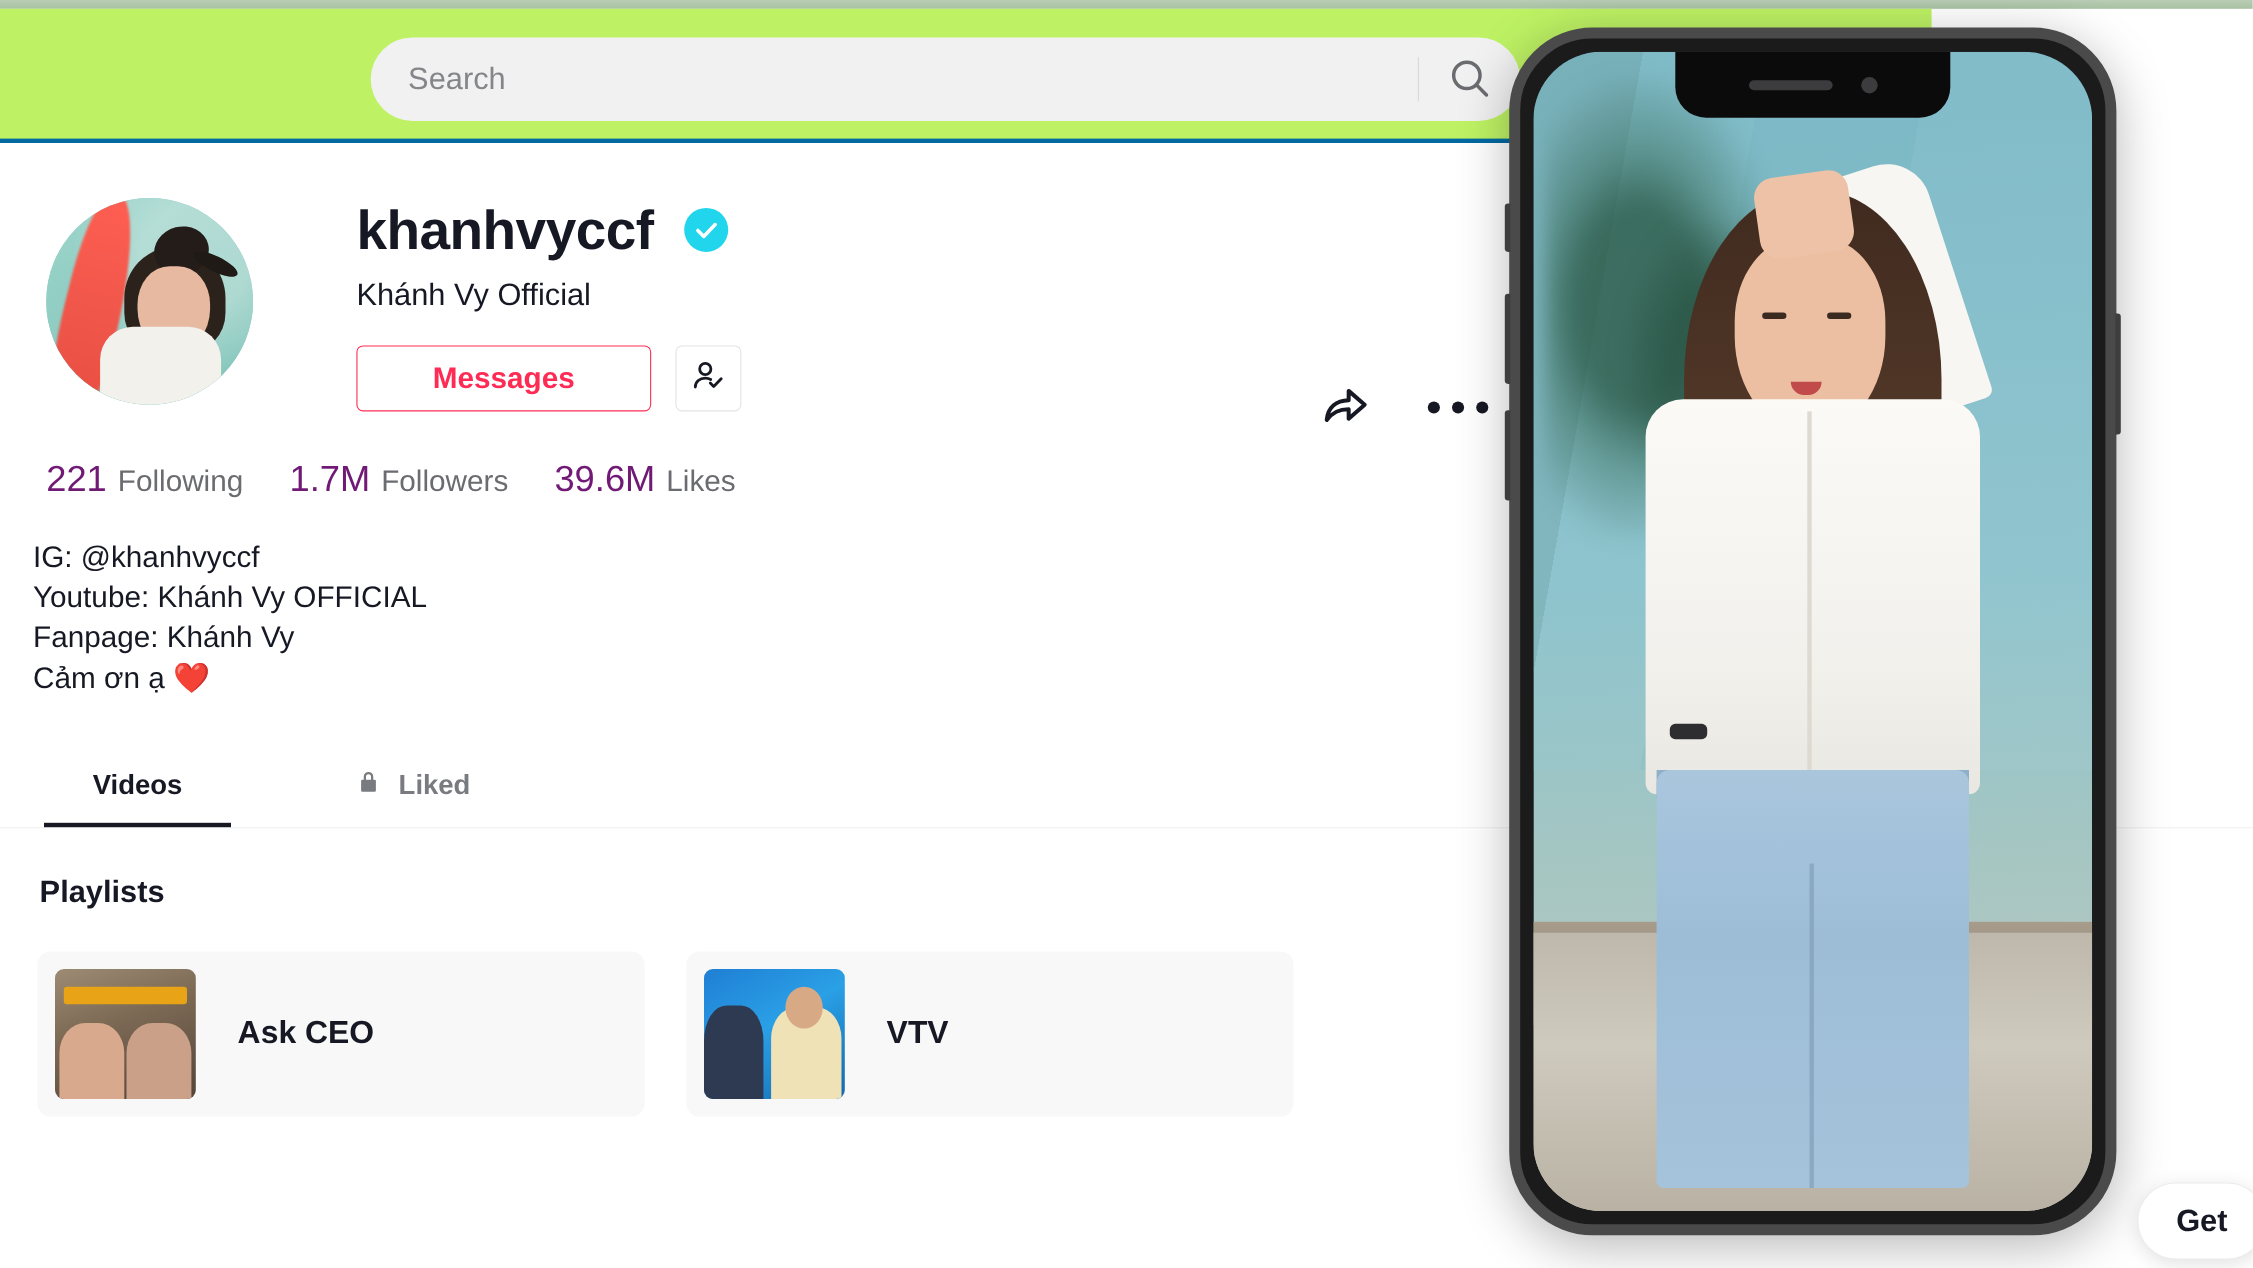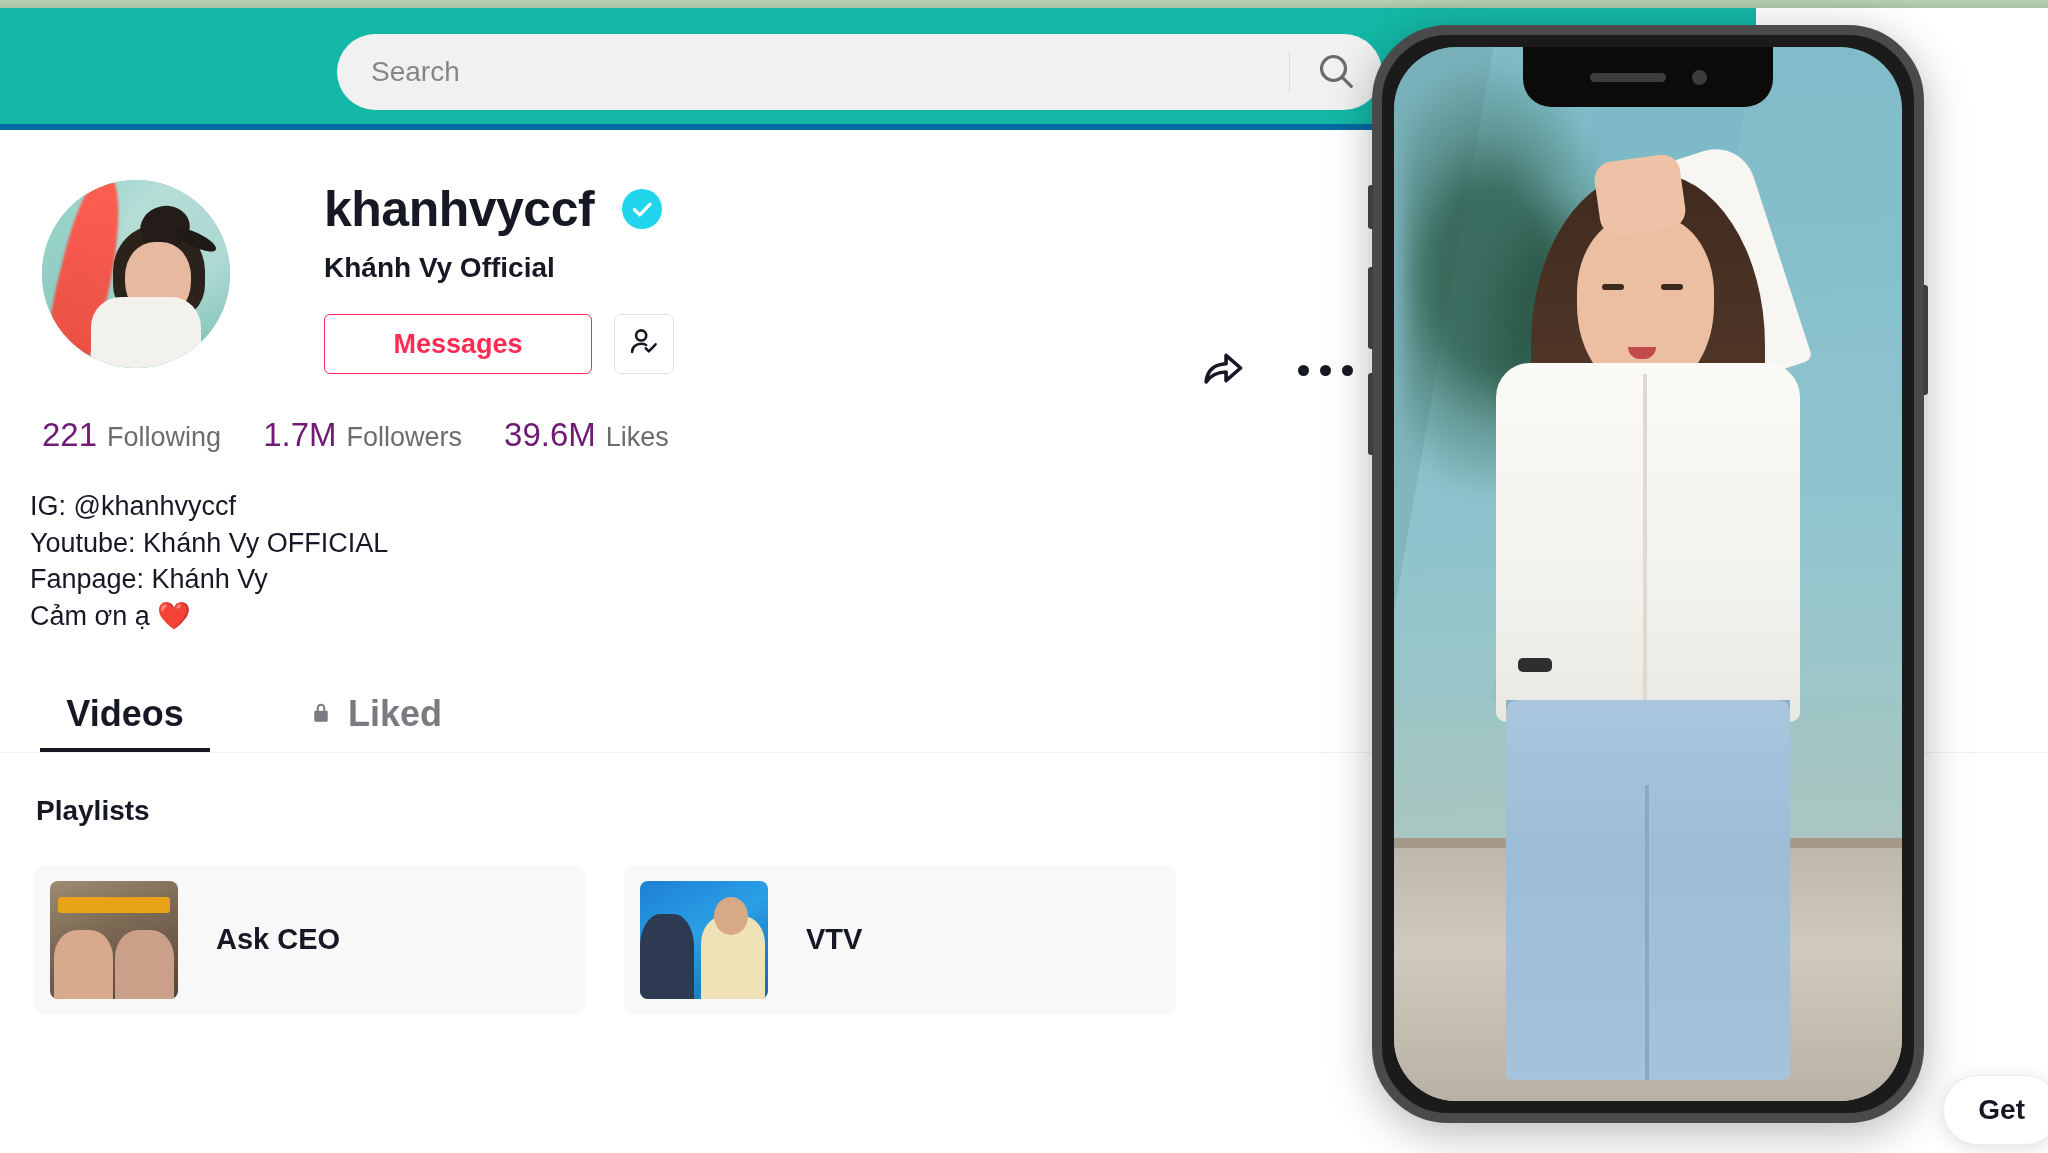--- a/index.html
+++ b/index.html
@@ -15,22 +15,22 @@
   .top-strip {
     position: absolute; top: 0; left: 0;
     width: 2048px; height: 8px;
     background: linear-gradient(#b9cdb4, #a8c1a3);
   }
 
   
   .header {
     position: absolute; top: 8px; left: 0;
     width: 1756px; height: 122px;
-    background: #14b8a6;
-    border-bottom: 6px solid #0369a1;
+    background: #bef264;
+    border-bottom: 4px solid #0369a1;
   }
   .search-wrap {
     position: absolute; left: 337px; top: 26px;
     width: 1045px; height: 76px;
     background: #f1f1f2;
     border-radius: 46px;
     display: flex; align-items: center;
   }
   .search-input {
     flex: 1;
@@ -131,21 +131,21 @@
     letter-spacing: -0.5px;
   }
   .verified {
     width: 40px; height: 40px; border-radius: 50%;
     background: #20d5ec;
     display: flex; align-items: center; justify-content: center;
     flex: 0 0 auto;
   }
   .displayname {
     margin-top: 14px;
-    font-size: 28px; font-weight: bold; color: #161823;
+    font-size: 28px; font-weight: normal; color: #161823;
   }
 
   .action-row { display: flex; align-items: center; gap: 22px; margin-top: 30px; }
   .btn-messages {
     width: 268px; height: 60px;
     border: 1px solid #fe2c55;
     border-radius: 6px;
     background: #fff;
     color: #fe2c55;
     font-family: "Liberation Sans", sans-serif;
@@ -190,21 +190,21 @@
   .tabs {
     position: relative;
     margin: 42px 0 0 0;
     height: 76px;
     border-bottom: 1px solid #f0f0f0;
     display: flex; align-items: center;
   }
   .tab {
     width: 250px; height: 76px;
     display: flex; align-items: center; justify-content: center; gap: 14px;
-    font-size: 36px; font-weight: bold;
+    font-size: 25px; font-weight: bold;
     color: #7a7b80;
     cursor: pointer;
     position: relative;
     text-align: center;
   }
   .tab.active { color: #161823; }
   .tab.active::after {
     content: ""; position: absolute; bottom: 0; left: 40px; right: 40px;
     height: 4px; background: #161823;
   }

